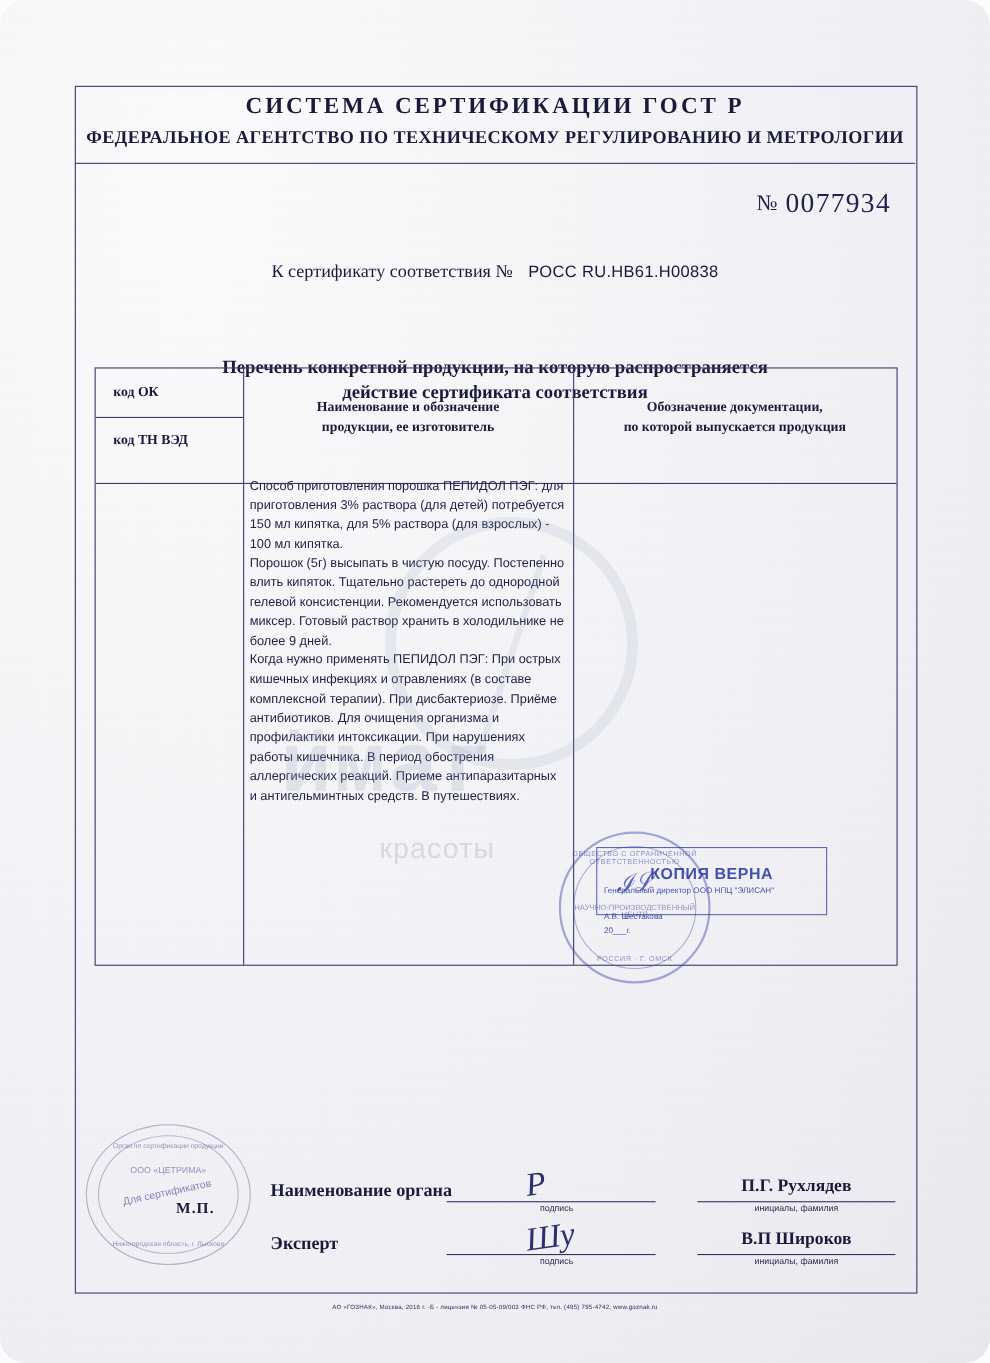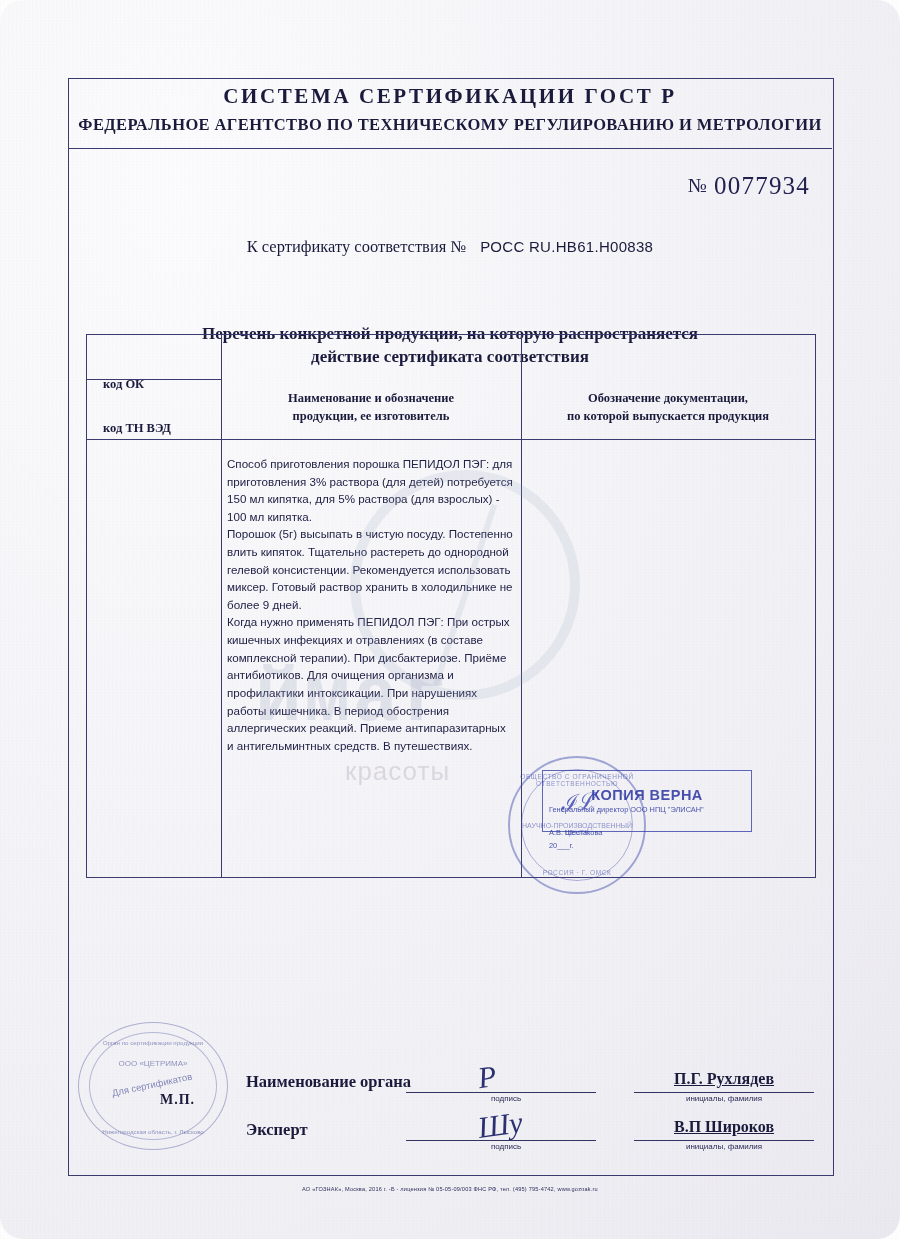--- a/index.html
+++ b/index.html
@@ -142,30 +142,29 @@
   }
   .table .hline.head { top: 104px; }
   .table .hline.mid-left { top: 44px; width: 134px; right: auto; }
   .th {
     position: absolute;
     text-align: center;
     font-size: 12.5px;
     font-weight: bold;
     line-height: 1.45;
     font-family: "Liberation Serif", serif;
-    margin-top: 28px;
   }
   .th-ok   { left: 6px;   top: 12px; width: 122px; text-align: left; padding-left: 10px; }
   .th-tn   { left: 6px;   top: 56px; width: 126px; text-align: left; padding-left: 10px; }
   .th-name { left: 140px; top: 26px; width: 288px; }
   .th-doc  { left: 440px; top: 26px; width: 282px; }
   .cell-body {
     position: absolute;
     left: 140px;
-    top: 120px;
+    top: 98px;
     width: 286px;
     font-family: "Liberation Sans", sans-serif;
     font-size: 11.6px;
     line-height: 1.52;
     color: #222248;
     text-align: left;
   }
   .cell-body p { margin: 0; }
   
   .wm-logo {
@@ -363,21 +362,20 @@
     transform: rotate(-8deg);
   }
   .sig-name {
     position: absolute;
     left: 548px;
     top: 4px;
     width: 180px;
     text-align: center;
     font-size: 16px;
     font-weight: bold;
-    text-decoration: underline;
   }
   .sig-nameline {
     position: absolute;
     left: 548px;
     top: 26px;
     width: 180px;
     border-bottom: 1px solid #33335f;
   }
   .sig-namecap {
     position: absolute;

